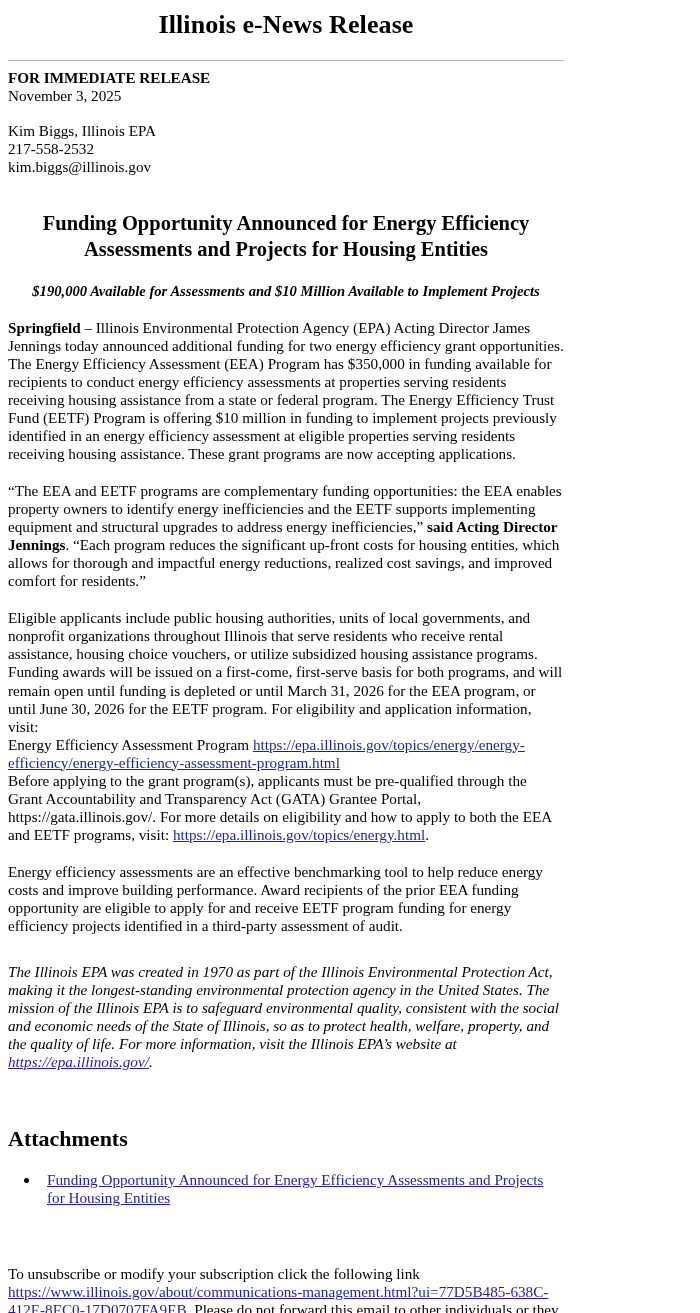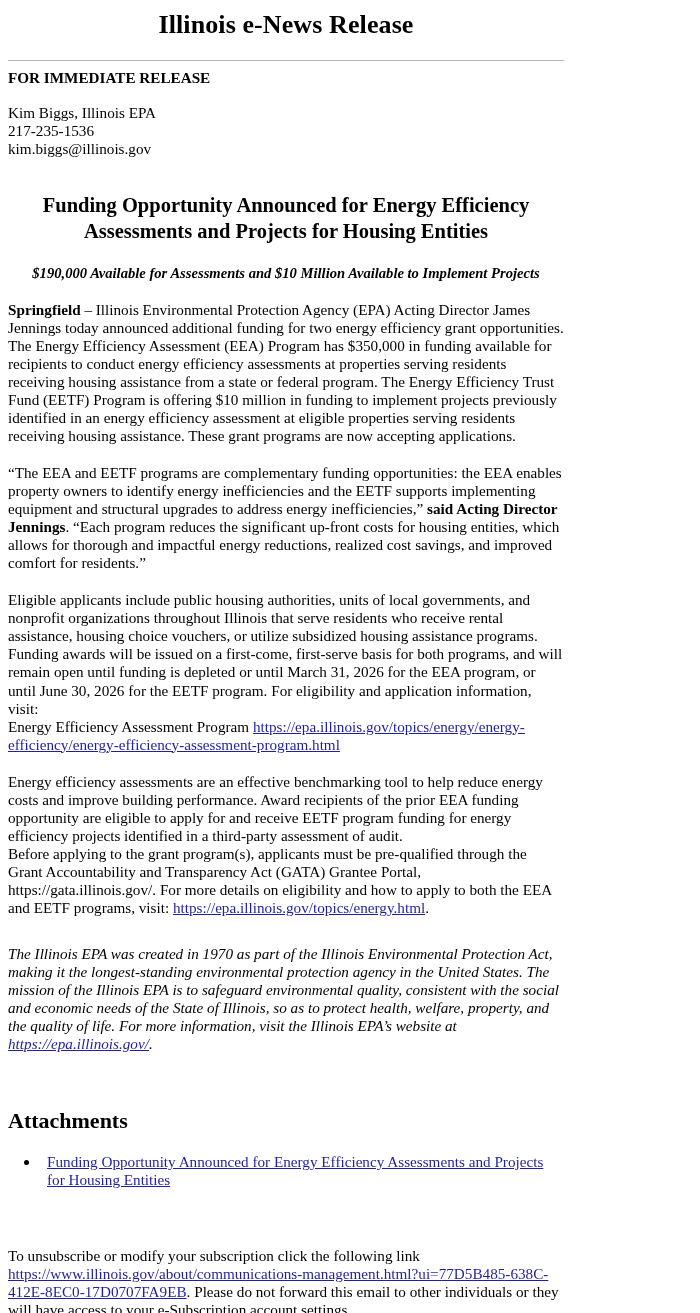--- a/index.html
+++ b/index.html
@@ -104,43 +104,44 @@
 </head>
 <body>
 
 <div class="page">
 
   <div class="masthead">Illinois e-News Release</div>
 
   <hr class="rule">
 
   <div class="release-label">FOR IMMEDIATE RELEASE</div>
+  <div class="release-date">November 3, 2025</div>
 
   <div class="blank-line"></div>
 
   <div class="contact-line">Kim Biggs, Illinois EPA</div>
-  <div class="contact-line">217-235-1536</div>
+  <div class="contact-line">217-558-2532</div>
   <div class="contact-line">kim.biggs@illinois.gov</div>
 
   <div class="headline">Funding Opportunity Announced for Energy Efficiency Assessments and Projects for Housing Entities</div>
 
   <div class="subhead">$190,000 Available for Assessments and $10 Million Available to Implement Projects</div>
 
   <p class="body"><span class="lead">Springfield</span><span> – Illinois Environmental Protection Agency (EPA) Acting Director James Jennings today announced additional funding for two energy efficiency grant opportunities. The Energy Efficiency Assessment (EEA) Program has $350,000 in funding available for recipients to conduct energy efficiency assessments at properties serving residents receiving housing assistance from a state or federal program. The Energy Efficiency Trust Fund (EETF) Program is offering $10 million in funding to implement projects previously identified in an energy efficiency assessment at eligible properties serving residents receiving housing assistance. These grant programs are now accepting applications.</span></p>
 
   <p class="body"><span>“The EEA and EETF programs are complementary funding opportunities: the EEA enables property owners to identify energy inefficiencies and the EETF supports implementing equipment and structural upgrades to address energy inefficiencies,” </span><span class="strong">said Acting Director Jennings</span><span>. “Each program reduces the significant up-front costs for housing entities, which allows for thorough and impactful energy reductions, realized cost savings, and improved comfort for residents.”</span></p>
 
   <p class="body">Eligible applicants include public housing authorities, units of local governments, and nonprofit organizations throughout Illinois that serve residents who receive rental assistance, housing choice vouchers, or utilize subsidized housing assistance programs. Funding awards will be issued on a first-come, first-serve basis for both programs, and will remain open until funding is depleted or until March 31, 2026 for the EEA program, or until June 30, 2026 for the EETF program. For eligibility and application information, visit:</p>
 
   <p class="linkline tight"><span class="lbl">Energy Efficiency Assessment Program  </span><a class="link" href="#">https://epa.illinois.gov/topics/energy/energy-efficiency/energy-efficiency-assessment-program.html</a></p>
 
 
+  <p class="body tight"><span>Before applying to the grant program(s), applicants must be pre-qualified through the Grant Accountability and Transparency Act (GATA) Grantee Portal, https://gata.illinois.gov/. For more details on eligibility and how to apply to both the EEA and EETF programs, visit: </span><a class="link" href="#">https://epa.illinois.gov/topics/energy.html</a><span>.</span></p>
+
   <p class="body">Energy efficiency assessments are an effective benchmarking tool to help reduce energy costs and improve building performance. Award recipients of the prior EEA funding opportunity are eligible to apply for and receive EETF program funding for energy efficiency projects identified in a third-party assessment of audit.</p>
-
-  <p class="body tight"><span>Before applying to the grant program(s), applicants must be pre-qualified through the Grant Accountability and Transparency Act (GATA) Grantee Portal, https://gata.illinois.gov/. For more details on eligibility and how to apply to both the EEA and EETF programs, visit: </span><a class="link" href="#">https://epa.illinois.gov/topics/energy.html</a><span>.</span></p>
 
   <p class="boiler"><span>The Illinois EPA was created in 1970 as part of the Illinois Environmental Protection Act, making it the longest-standing environmental protection agency in the United States. The mission of the Illinois EPA is to safeguard environmental quality, consistent with the social and economic needs of the State of Illinois, so as to protect health, welfare, property, and the quality of life. For more information, visit the Illinois EPA’s website at </span><a class="link" href="#">https://epa.illinois.gov/</a><span>.</span></p>
 
   <h2 class="attachments">Attachments</h2>
 
   <ul class="attach-list">
     <li><a class="link" href="#">Funding Opportunity Announced for Energy Efficiency Assessments and Projects for Housing Entities</a></li>
   </ul>
 
   <p class="footer"><span>To unsubscribe or modify your subscription click the following link </span><a class="link" href="#">https://www.illinois.gov/about/communications-management.html?ui=77D5B485-638C-412E-8EC0-17D0707FA9EB</a><span>. Please do not forward this email to other individuals or they will have access to your e-Subscription account settings.</span></p>

